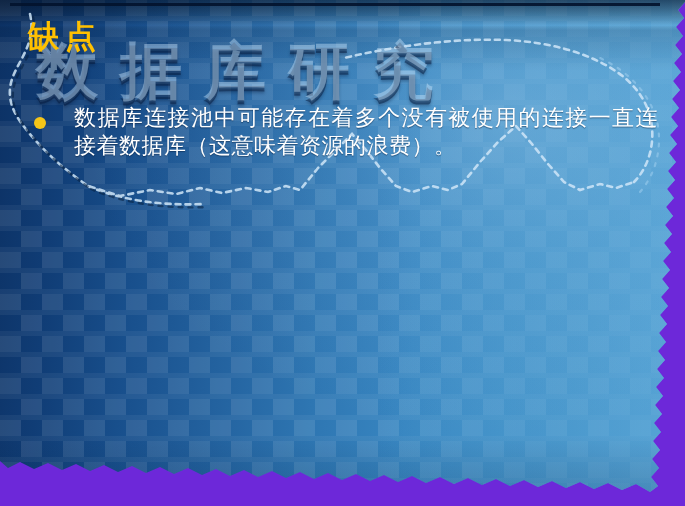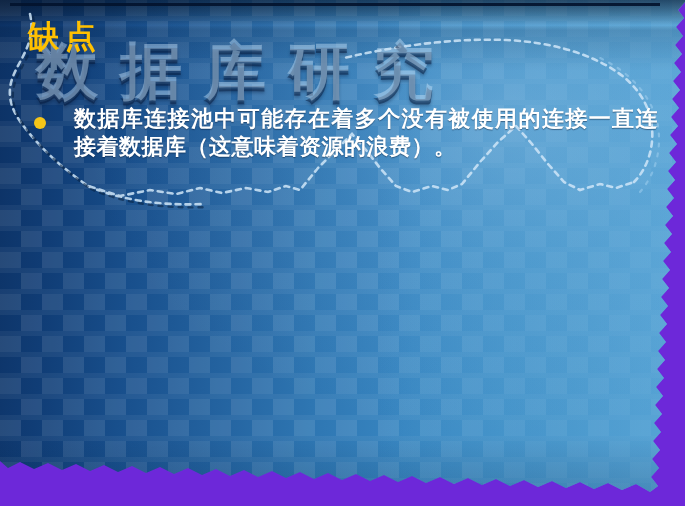--- a/index.html
+++ b/index.html
@@ -82,21 +82,21 @@
     border-radius: 50%;
     background: #f5c518;
     margin-top: 13px;
     margin-right: 0;
   }
   .bullet-gap { flex: 0 0 auto; width: 28px; }
   .body-text {
     flex: 1 1 auto;
     font-family: "DejaVu Serif", "Liberation Serif", serif;
     font-size: 22px;
-    font-weight: 700;
+    font-weight: 400;
     line-height: 1.28;
     color: #ffffff;
     letter-spacing: 0.5px;
     text-align: justify;
     text-shadow: 0 1px 1px rgba(3,20,46,0.45);
   }
 </style>
 </head>
 <body>
 

